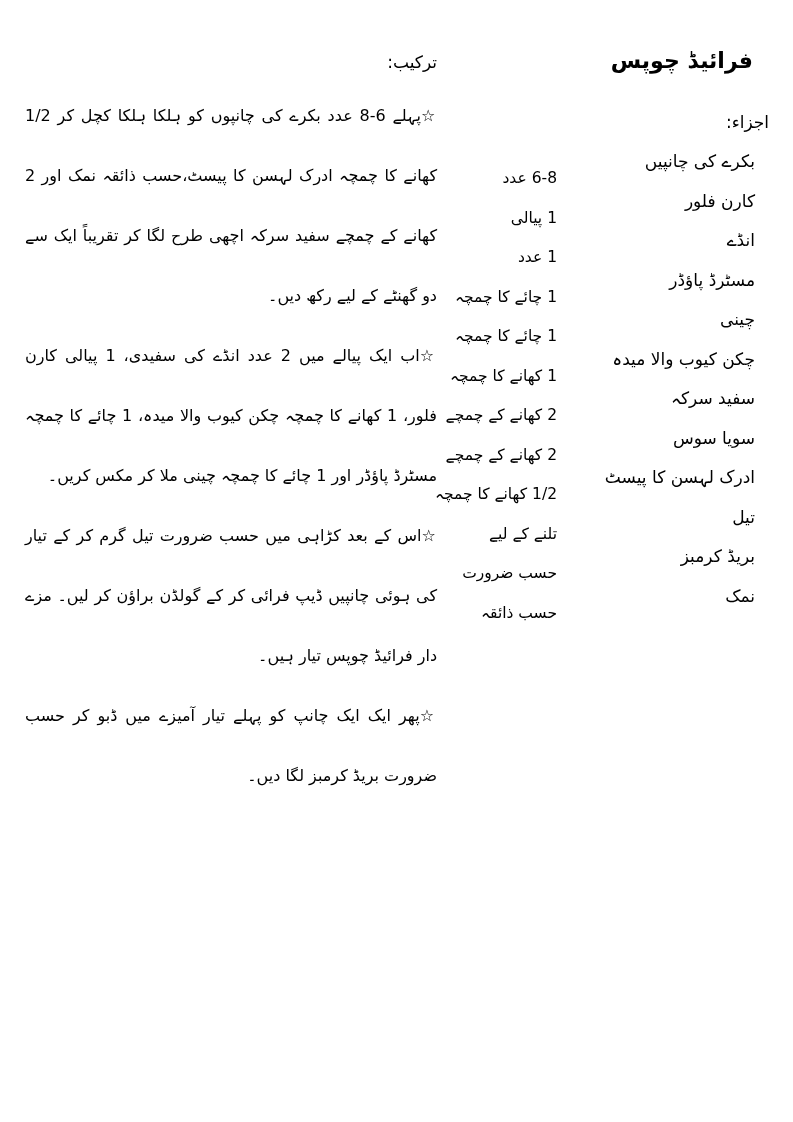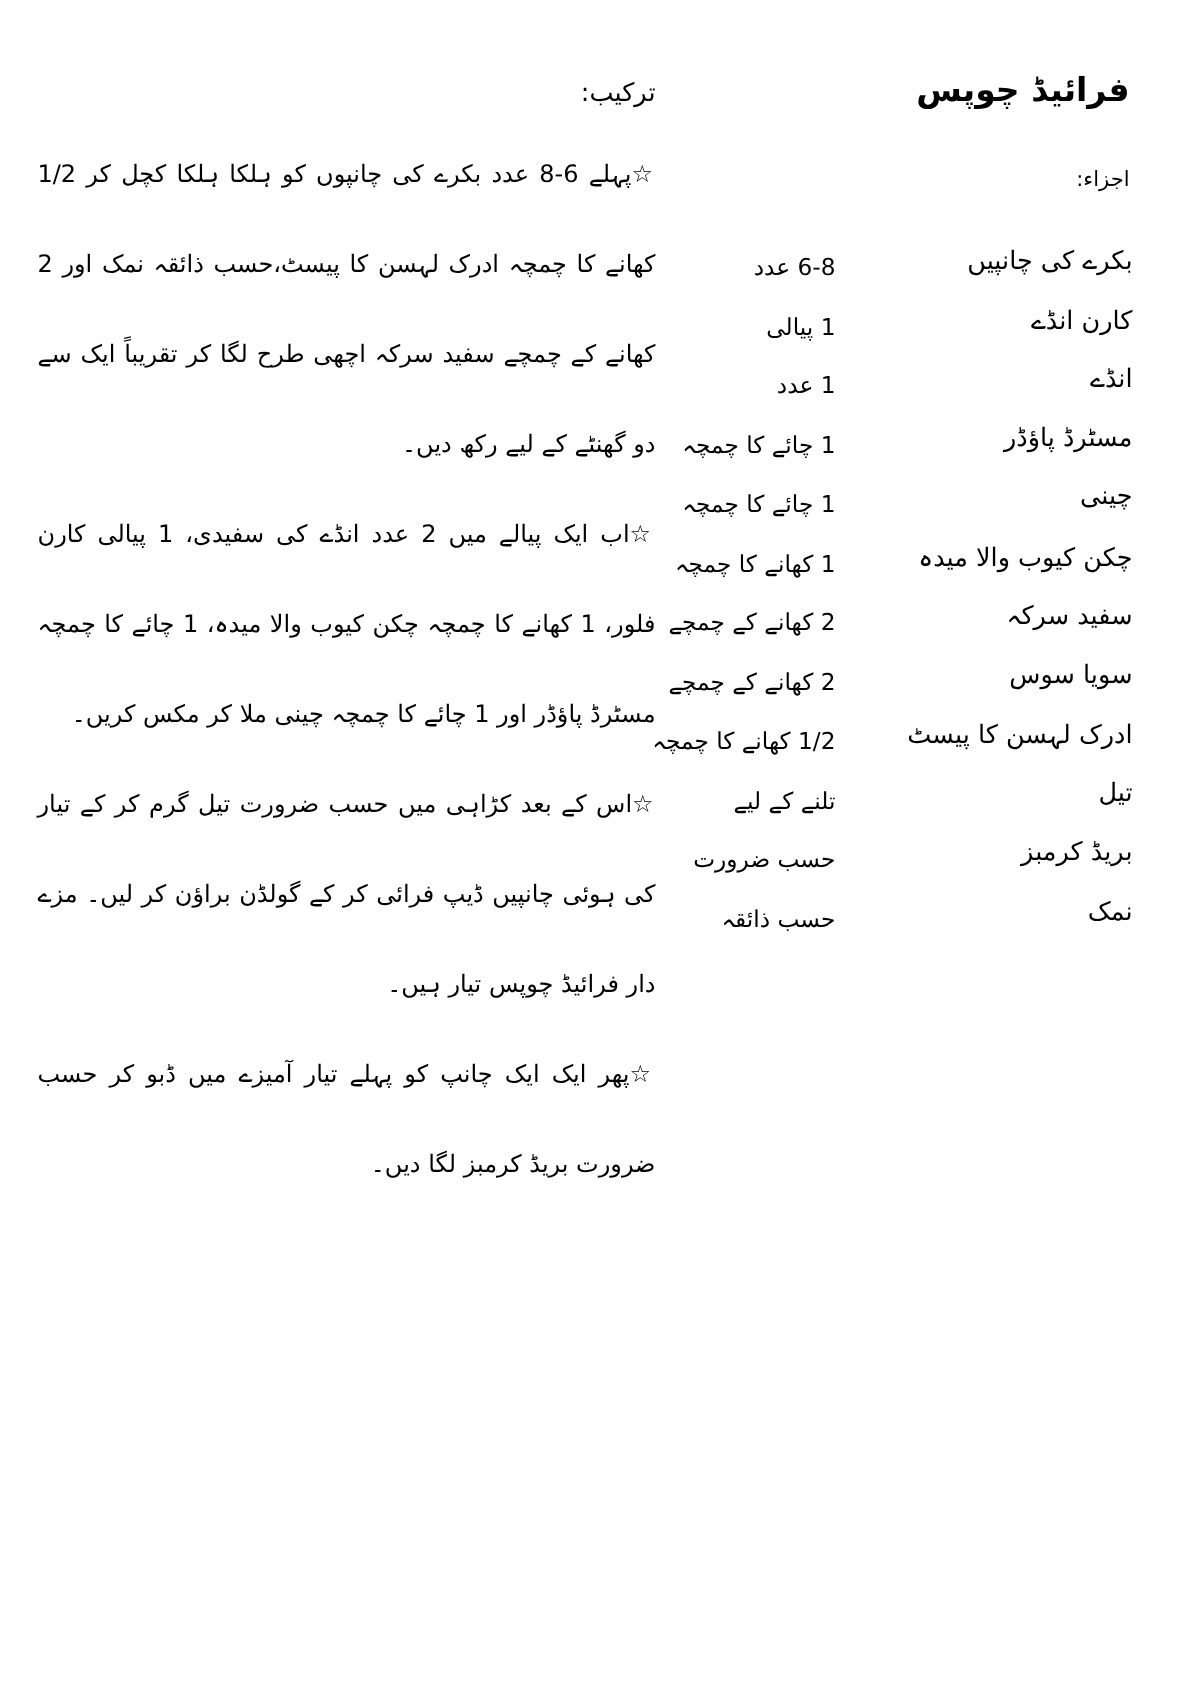--- a/index.html
+++ b/index.html
@@ -22,40 +22,40 @@
     top: 48px;
     right: 40px;
     font-size: 22px;
     font-weight: bold;
     white-space: nowrap;
     direction: rtl;
   }
   .ingredients-heading {
     position: absolute;
     top: 112px;
-    right: 40px;
-    font-size: 14px;
+    right: 24px;
+    font-size: 17px;
     white-space: nowrap;
     direction: rtl;
   }
   .ingredients {
     position: absolute;
     top: 147px;
     right: 38px;
     width: 400px;
     direction: rtl;
   }
   .ing-row {
     position: relative;
     height: 39.5px;
   }
   .ing-name {
     position: absolute;
     right: 0;
-    top: 16px;
+    top: 4px;
     font-size: 17px;
     white-space: nowrap;
     direction: rtl;
   }
   .ing-qty {
     position: absolute;
     right: 198px;
     top: 6px;
     font-size: 15.5px;
     white-space: nowrap;
@@ -97,21 +97,21 @@
   <div class="recipe-title">فرائیڈ چوپس</div>
 
   <div class="ingredients-heading">اجزاء:</div>
 
   <div class="ingredients">
     <div class="ing-row">
       <span class="ing-name">بکرے کی چانپیں</span>
       <span class="ing-qty">6-8 عدد</span>
     </div>
     <div class="ing-row">
-      <span class="ing-name">کارن انڈے</span>
+      <span class="ing-name">کارن فلور</span>
       <span class="ing-qty">1 پیالی</span>
     </div>
     <div class="ing-row">
       <span class="ing-name">انڈے</span>
       <span class="ing-qty">1 عدد</span>
     </div>
     <div class="ing-row">
       <span class="ing-name">مسٹرڈ پاؤڈر</span>
       <span class="ing-qty">1 چائے کا چمچہ</span>
     </div>

